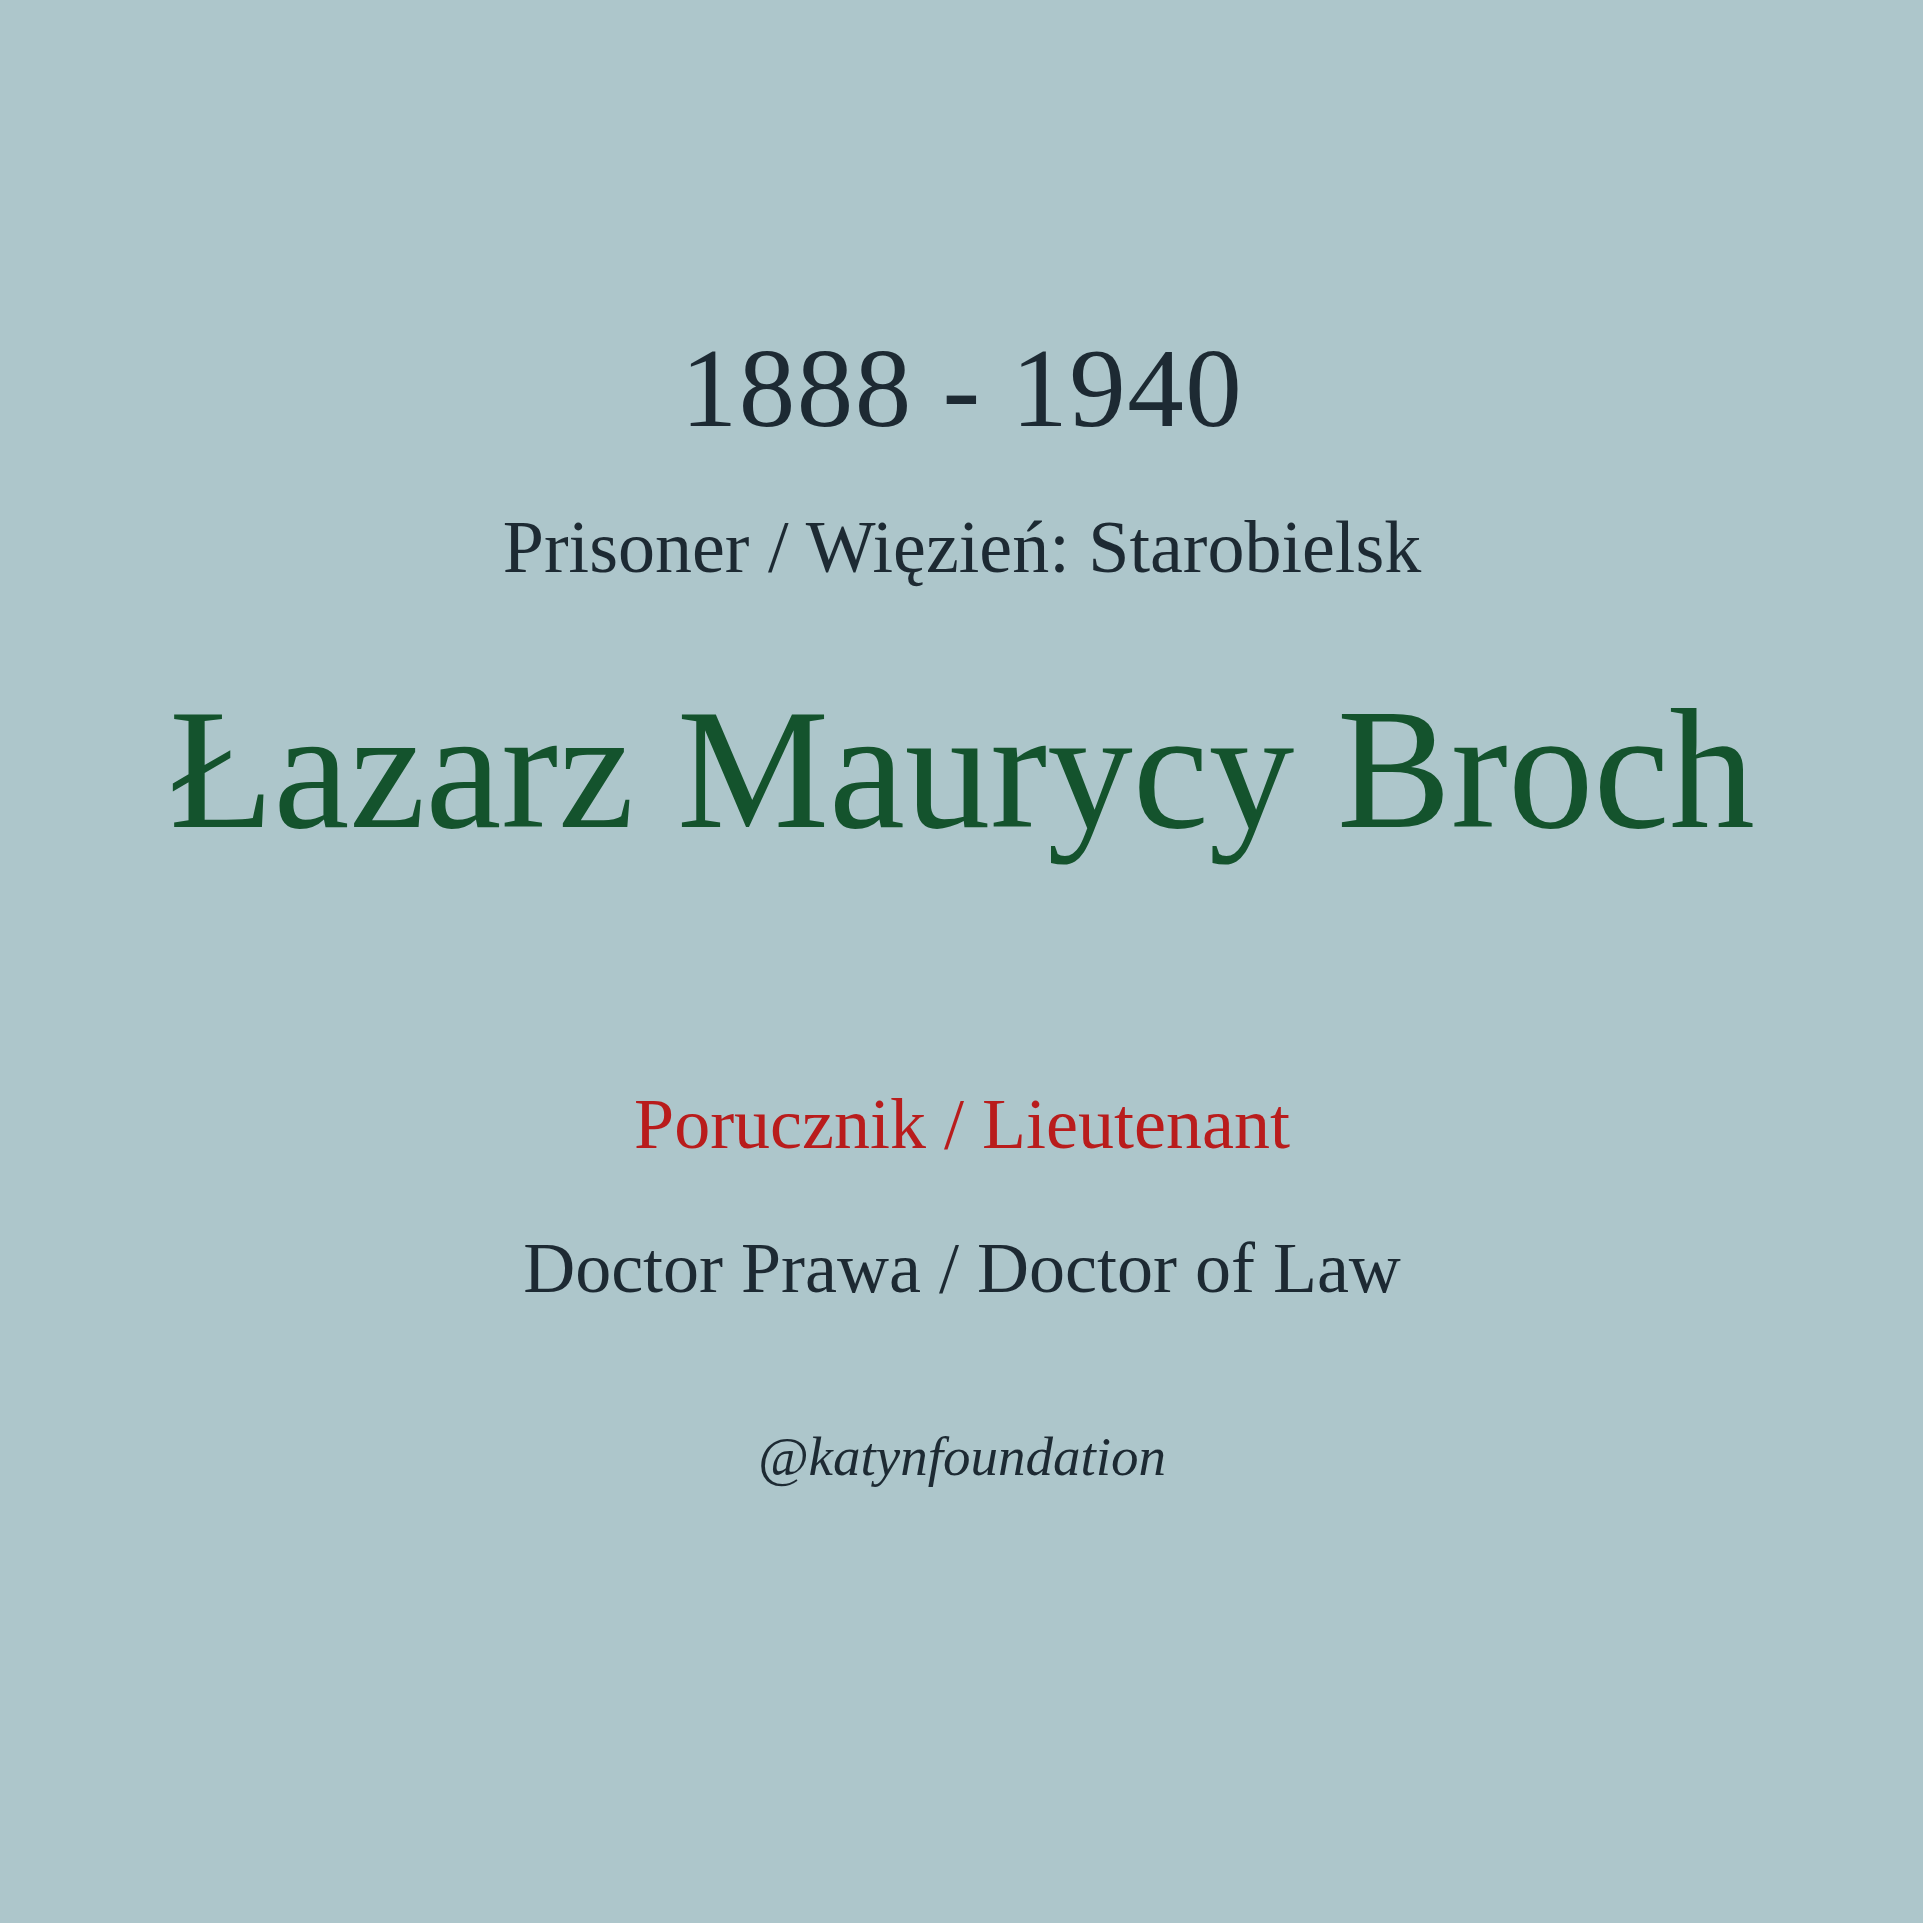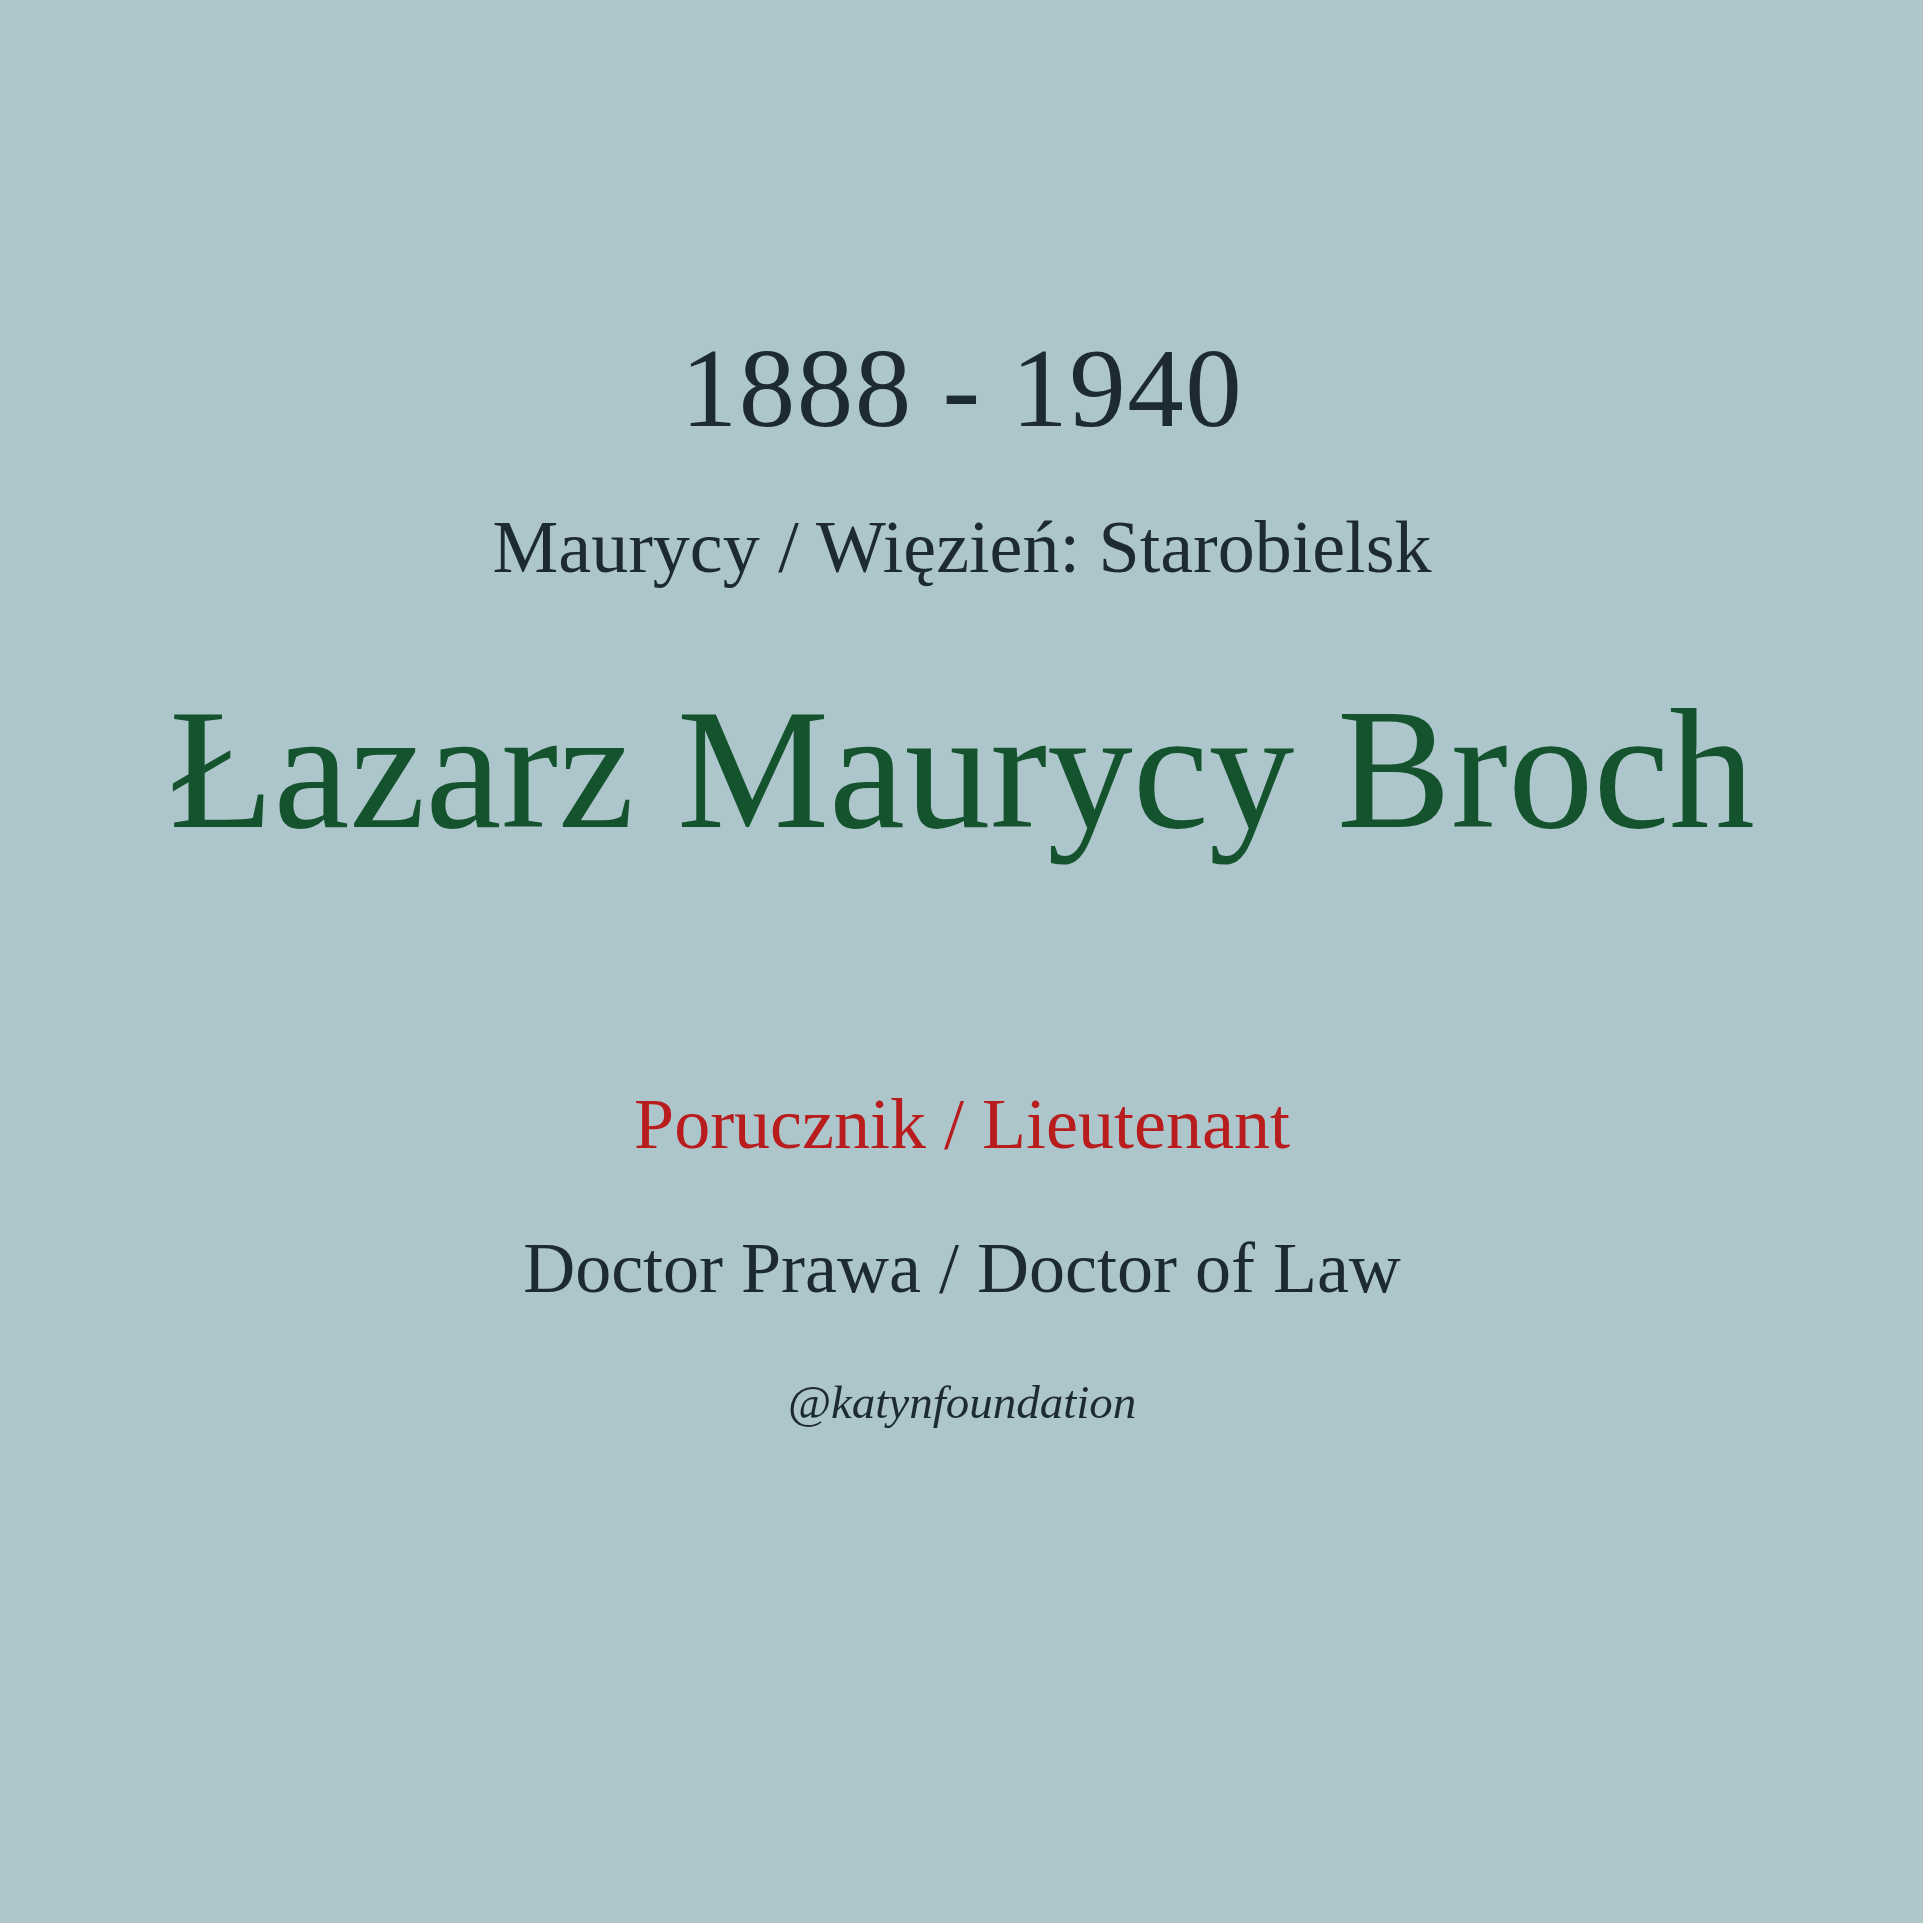--- a/index.html
+++ b/index.html
@@ -59,33 +59,33 @@
   }
   .title {
     margin-top: 65px;
     font-size: 72px;
     line-height: 1.1;
     font-weight: 400;
     color: #1d2a33;
     text-align: center;
   }
   .handle {
-    margin-top: 69px;
-    font-size: 47px;
+    margin-top: 119px;
+    font-size: 55px;
     line-height: 1.1;
     font-weight: 400;
     font-style: italic;
     color: #1d2a33;
     text-align: center;
   }
 </style>
 </head>
 <body>
 
 <div class="card">
   <div class="years">1888 - 1940</div>
-  <div class="prisoner">Maurycy / Więzień: Starobielsk</div>
+  <div class="prisoner">Prisoner / Więzień: Starobielsk</div>
   <div class="name">Łazarz Maurycy Broch</div>
   <div class="rank">Porucznik / Lieutenant</div>
   <div class="title">Doctor Prawa / Doctor of Law</div>
   <div class="handle">@katynfoundation</div>
 </div>
 
 
 </body></html>

